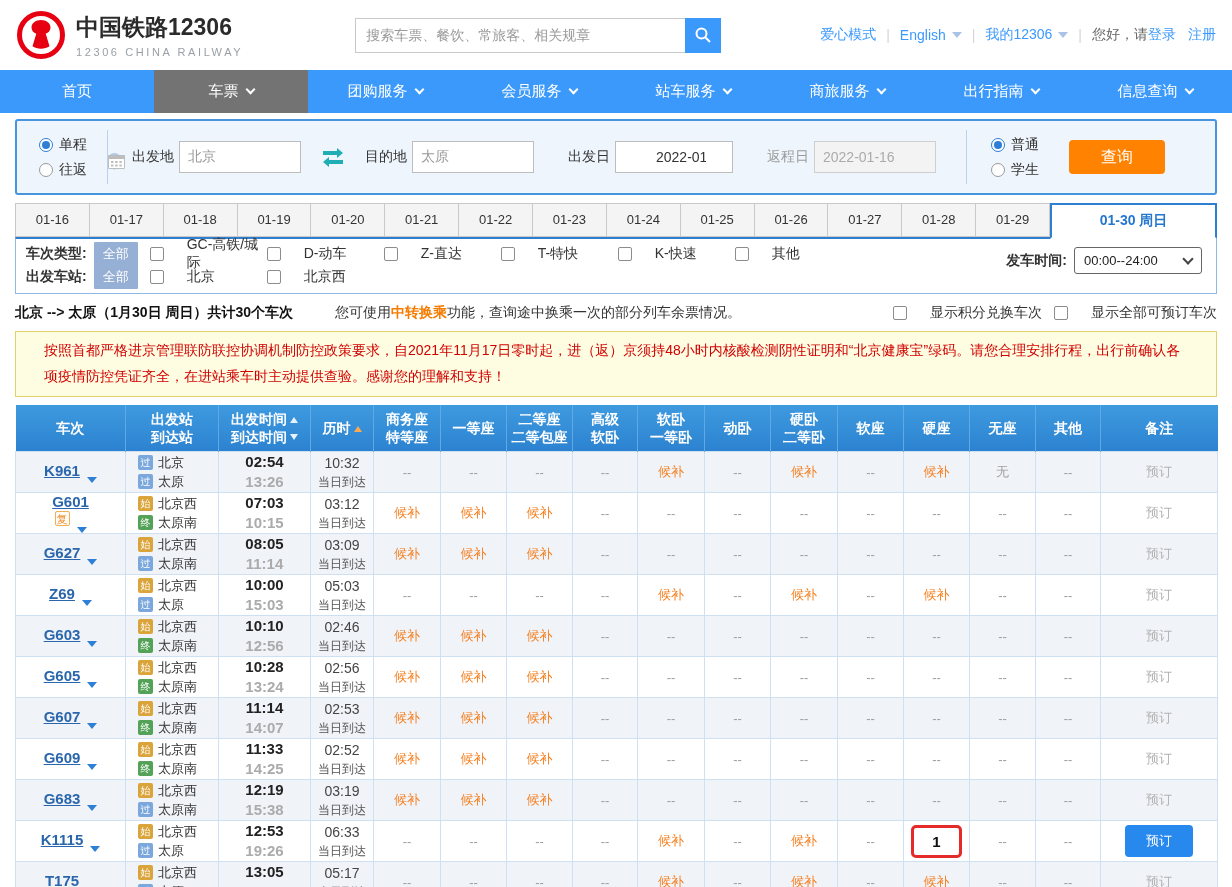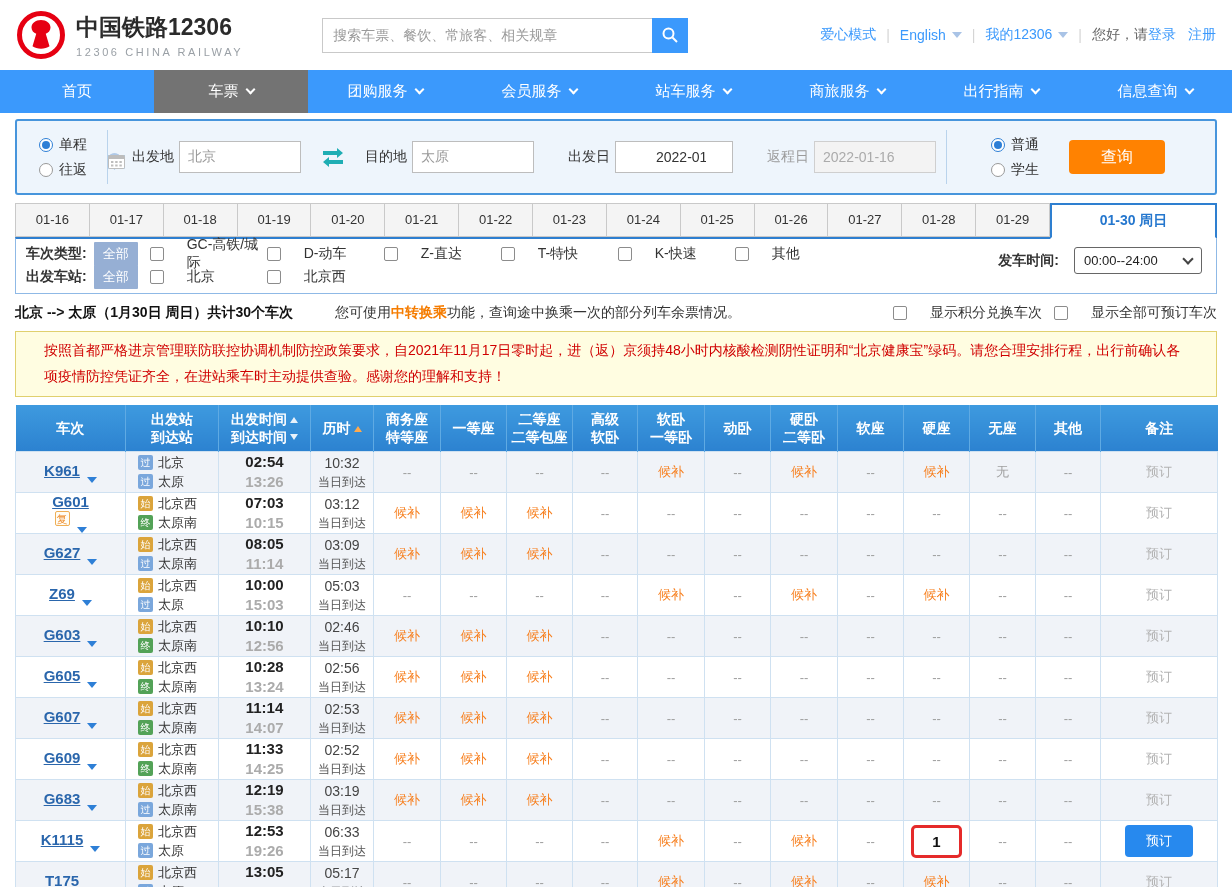--- a/index.html
+++ b/index.html
@@ -4,21 +4,21 @@
 <style>
   * { box-sizing: border-box; margin: 0; padding: 0; }
   html,body { width:1232px; height:887px; overflow:hidden; background:#fff;
     font-family:"Liberation Sans","DejaVu Sans",sans-serif; }
 
   
   .top { height:70px; display:flex; align-items:center; padding:16px 16px; background:#fff; }
   .logo { display:flex; align-items:center; gap:10px; }
   .logo-txt .t1 { font-size:23px; font-weight:bold; color:#2b2b2b; }
   .logo-txt .t2 { font-size:11px; color:#9aa0a6; letter-spacing:2.6px; margin-top:3px; }
-  .searchwrap { margin-left:79px; display:flex; }
+  .searchwrap { margin-left:112px; display:flex; }
   .searchwrap input { width:330px; height:35px; border:1px solid #c9c9c9; border-right:none;
     font-size:14px; padding:0 10px; color:#333; outline:none; }
   .searchwrap input::placeholder { color:#9a9a9a; }
   .sbtn { width:36px; height:35px; background:#3B99FC; border:none; display:flex;
     align-items:center; justify-content:center; cursor:pointer; }
   .links { margin-left:auto; display:flex; align-items:center; font-size:14px; color:#666; }
   .links .lnk { color:#3B99FC; cursor:pointer; }
   .links .sep { color:#d5d5d5; margin:0 10px; }
   .mini-caret { display:inline-block; width:0; height:0; border-left:5px solid transparent;
     border-right:5px solid transparent; border-top:6px solid #A9C3E6; margin-left:6px; vertical-align:1px; }
@@ -45,21 +45,21 @@
   .radio.sel::after { content:""; position:absolute; left:2px; top:2px; width:8px; height:8px;
     border-radius:50%; background:#2E7FD6; }
   .fields { display:flex; align-items:center; margin-left:24px; }
   .flabel { font-size:14px; color:#333; margin-right:5px; }
   .finput { position:relative; width:122px; height:32px; border:1px solid #BDBDBD; background:#fff;
     font-size:14px; color:#999; padding:0 26px 0 8px; outline:none; }
   .finput.dark { color:#333; width:118px;padding-left:40px; }
   .finput.disabled { background:#F3F3F3; color:#ABABAB; border-color:#CFCFCF; }
   .icon-in { position:absolute; margin-left:-24px; margin-top:8px; pointer-events:auto; }
   .swap { margin:0 20px; cursor:pointer; display:flex; align-items:center; }
-  .tickets { display:flex; flex-direction:column; gap:7px; margin-left:auto; padding-left:44px;
+  .tickets { display:flex; flex-direction:column; gap:7px; margin-left:auto; padding-left:24px;
     border-left:1px solid #B9D3EC; height:54px; justify-content:center; }
   .qbtn { margin-left:30px; margin-right:42px; width:96px; height:34px; background:#FF8201; color:#fff;
     font-size:16px; border:none; border-radius:4px; cursor:pointer; }
 
   
   .dtabs { display:flex; margin-top:8px; position:relative; }
   .dtab { flex:1; height:34px; line-height:32px; text-align:center; background:#F4F4F4;
     border:1px solid #C9C9C9; border-left:none; font-size:13px; color:#333; cursor:pointer; }
   .dtab:first-child { border-left:1px solid #C9C9C9; }
   .dtab.active { flex:0 0 167px; background:#fff; border:2px solid #2E7FD0; border-bottom:2px solid #fff;
@@ -67,21 +67,21 @@
     margin-bottom:-2px; position:relative; z-index:2; }
 
   
   .fbox { border:1px solid #8FB9E6; border-top:2px solid #2E7FD0; padding:3px 10px 4px; position:relative; }
   .frow { display:flex; align-items:center; height:22px; margin:1px 0; }
   .flab { font-size:14px; font-weight:bold; color:#333; margin-right:7px; }
   .allbadge { background:#96AFD4; color:#fff; font-size:13px; padding:3px 9px; border-radius:1px;
     margin-right:12px; cursor:pointer; }
   .cb-item { display:flex; align-items:center; gap:23px; font-size:14px; color:#333; width:117px; cursor:pointer; }
   .cb { width:14px; height:14px; border:1px solid #8C8C8C; background:#fff; border-radius:2px; flex:0 0 14px; }
-  .timesel-wrap { position:absolute; right:14px; top:8px; display:flex; align-items:center; gap:8px;margin-left:48px; }
+  .timesel-wrap { position:absolute; right:14px; top:8px; display:flex; align-items:center; gap:0;margin-left:48px; }
   .timesel { width:128px; height:27px; border:1px solid #666; border-radius:3px; display:flex;
     align-items:center; justify-content:space-between; padding:0 9px; font-size:13px; color:#222;
     background:#fff; cursor:pointer; }
   .selchev { width:8px; height:8px; border-right:2px solid #444; border-bottom:2px solid #444;
     transform:rotate(45deg); margin-top:-4px; }
 
   
   .sumrow { display:flex; align-items:center; margin-top:10px; font-size:14px; }
   .route { font-weight:bold; color:#111; }
   .tip { margin-left:42px; color:#333; }

